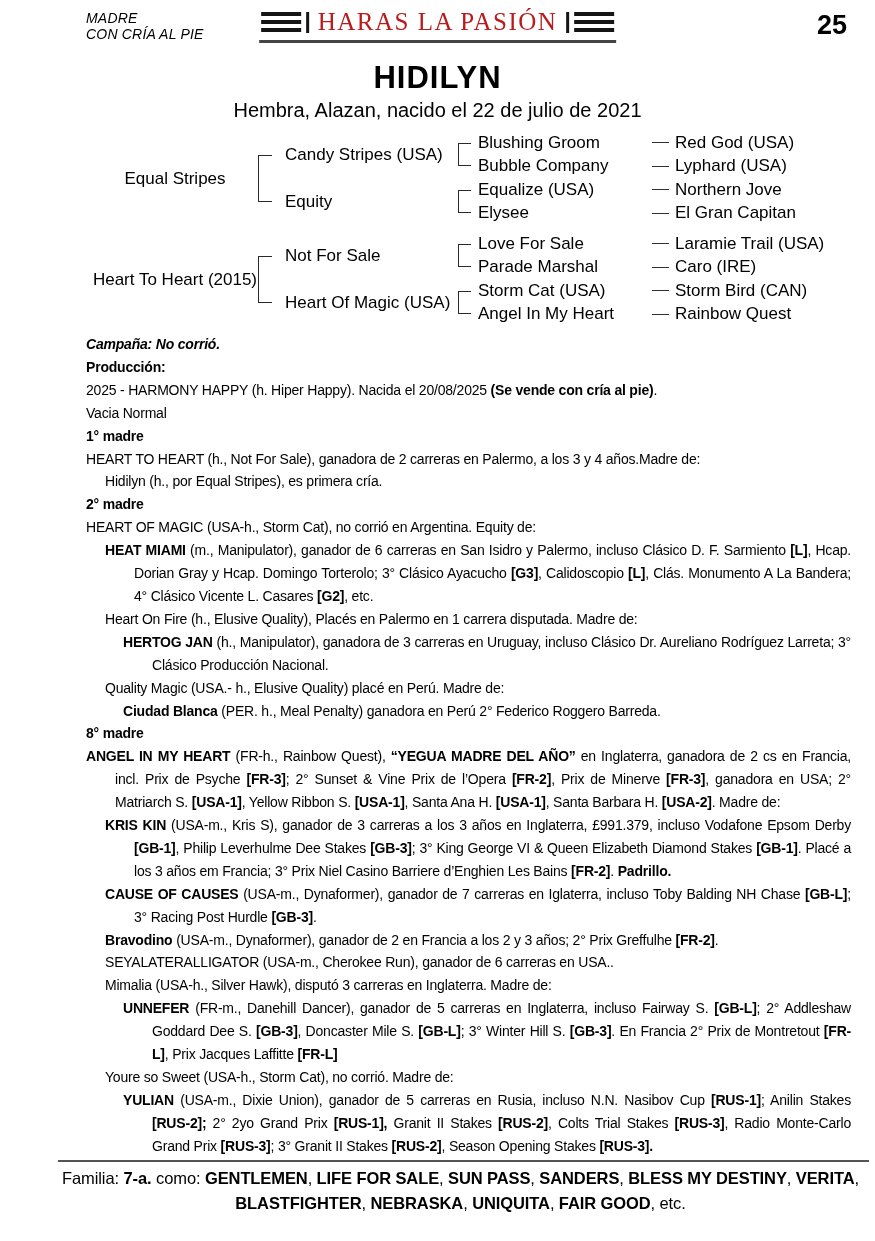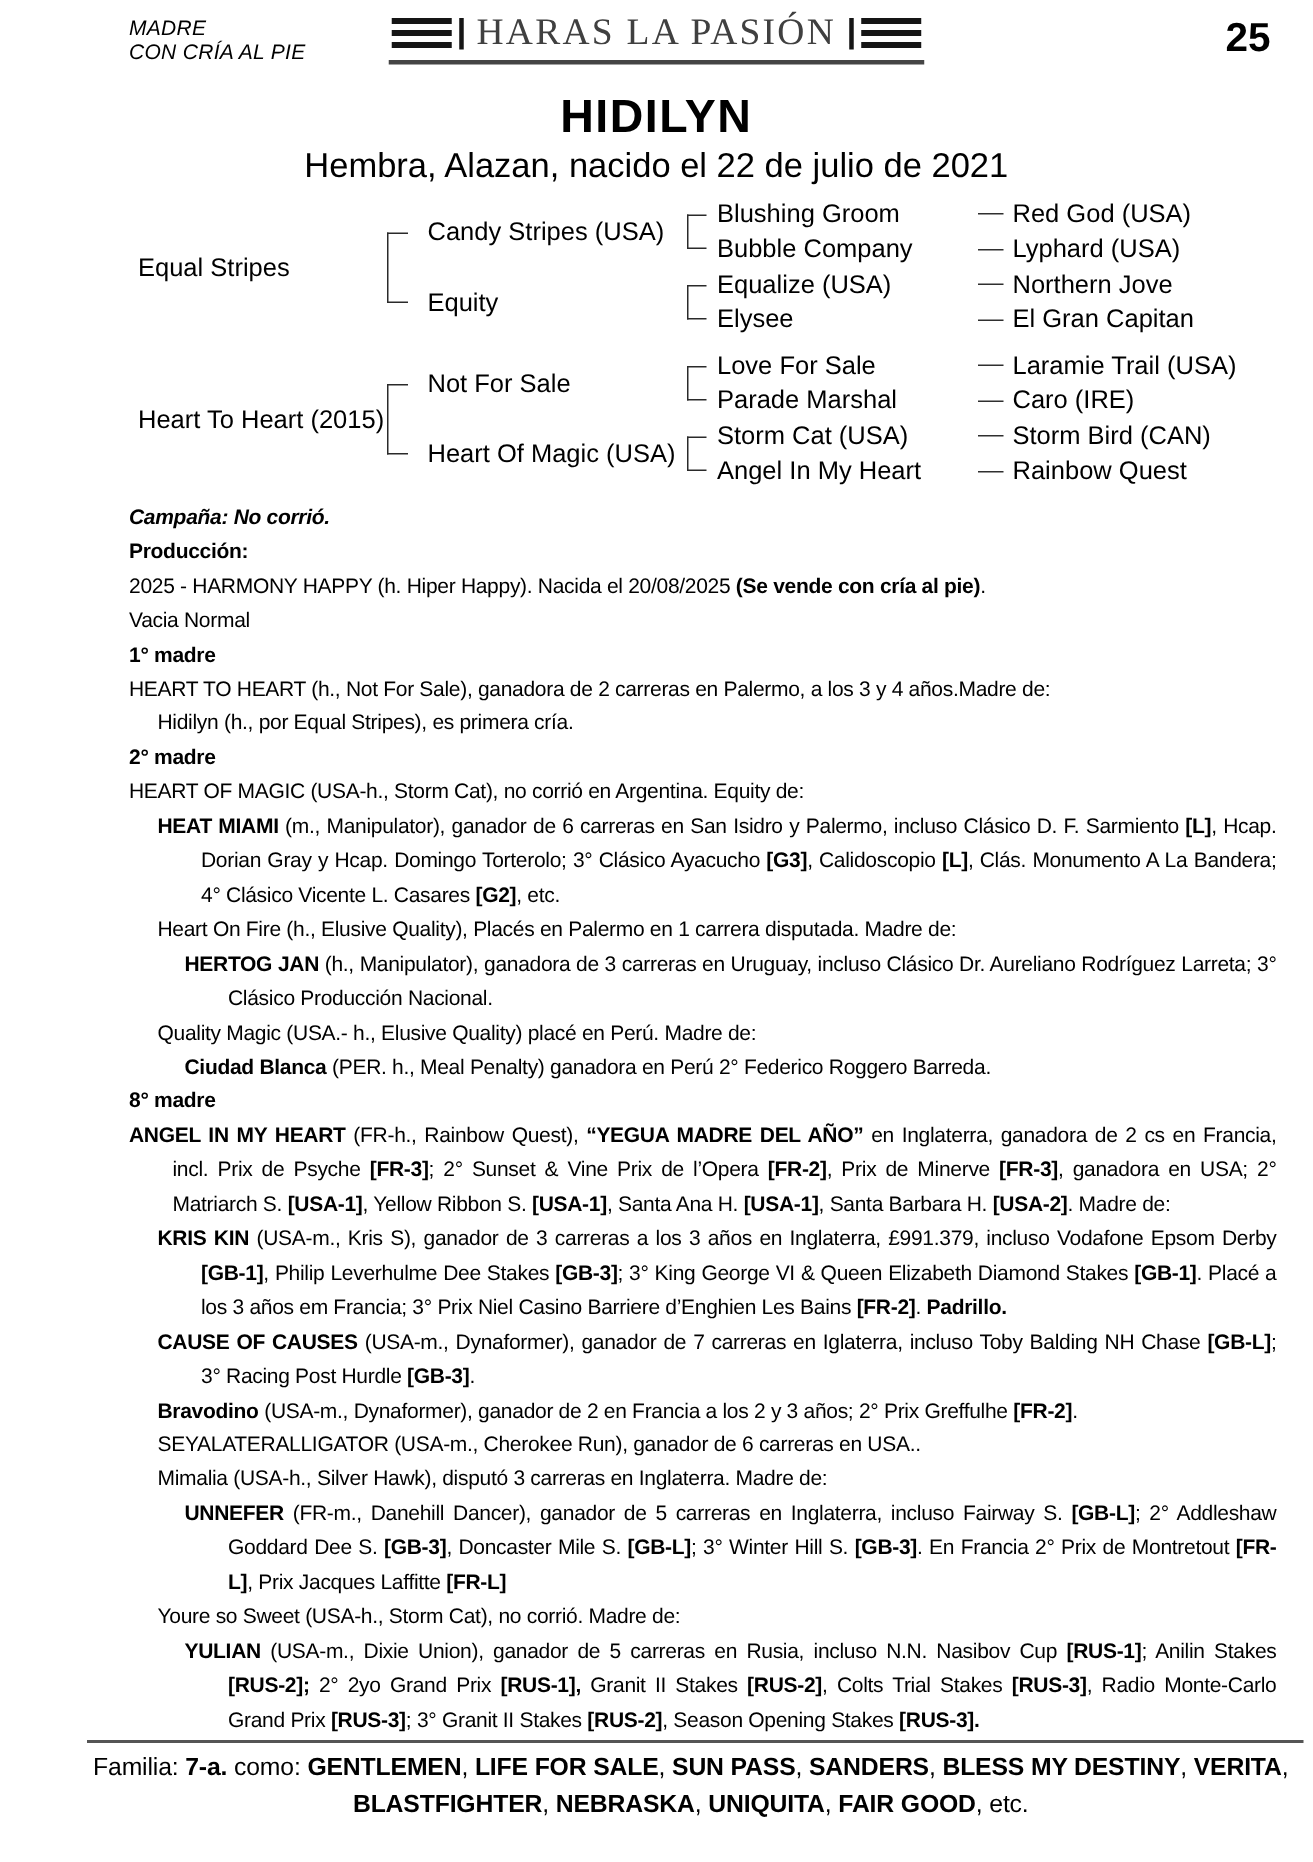--- a/index.html
+++ b/index.html
@@ -8,37 +8,37 @@
   .page{width:875px;height:1241px;display:flex;flex-direction:column;box-sizing:border-box;}
 
   
   .header{position:relative;height:54px;flex:none;}
   .corner{position:absolute;left:86px;top:11px;font-style:italic;font-size:14px;
           line-height:15.5px;letter-spacing:.2px;white-space:nowrap;}
   .brand{position:absolute;left:50%;top:9px;transform:translateX(-50%);
          display:flex;align-items:center;gap:9px;border-bottom:3px solid #454545;
          padding:0 2px 5px 2px;}
   .brand-name{font-family:"Liberation Serif",serif;font-size:25px;letter-spacing:1.5px;
-              color:#404040;white-space:nowrap;line-height:26px;}
+              color:#b91c1c;white-space:nowrap;line-height:26px;}
   .bars{display:flex;align-items:center;gap:5px;}
   .stack{width:40px;height:21px;display:flex;flex-direction:column;justify-content:space-between;}
   .stack i{display:block;height:4.4px;background:#151515;}
   .vbar{width:3px;height:21px;background:#151515;}
   .pagenum{position:absolute;right:28px;top:10px;font-size:27px;font-weight:bold;}
 
   
   .title{text-align:center;font-size:31px;font-weight:bold;letter-spacing:1px;
          line-height:34px;margin-top:7px;flex:none;}
-  .subtitle{text-align:center;font-size:23px;line-height:24px;margin-top:3px;flex:none;}
+  .subtitle{text-align:center;font-size:20px;line-height:24px;margin-top:3px;flex:none;}
 
   
   .ped{margin:9px 0 0 90px;flex:none;font-size:17px;}
   .ped-half{display:flex;height:94px;}
   .ped-half.dam{margin-top:7px;}
-  .ped-col1{width:168px;flex:none;display:flex;align-items:center;line-height:21px;padding-left:2px;box-sizing:border-box;}
+  .ped-col1{width:168px;flex:none;display:flex;align-items:center;line-height:21px;padding-left:2px;box-sizing:border-box;justify-content:center;}
   .bracket-big{width:14px;flex:none;height:47px;margin-top:23.5px;box-sizing:border-box;
                border:1.6px solid #2a2a2a;border-right:none;}
   .ped-quarters{display:flex;flex-direction:column;}
   .ped-quarter{display:flex;height:47px;}
   .ped-col2{width:186px;flex:none;display:flex;align-items:center;line-height:21px;
             padding-left:13px;box-sizing:border-box;}
   .bracket-small{width:13px;flex:none;height:23.5px;margin-top:11.75px;box-sizing:border-box;
                  border:1.5px solid #2a2a2a;border-right:none;}
   .ped-rows{display:flex;flex-direction:column;}
   .ped-row{height:23.5px;display:flex;align-items:center;}

